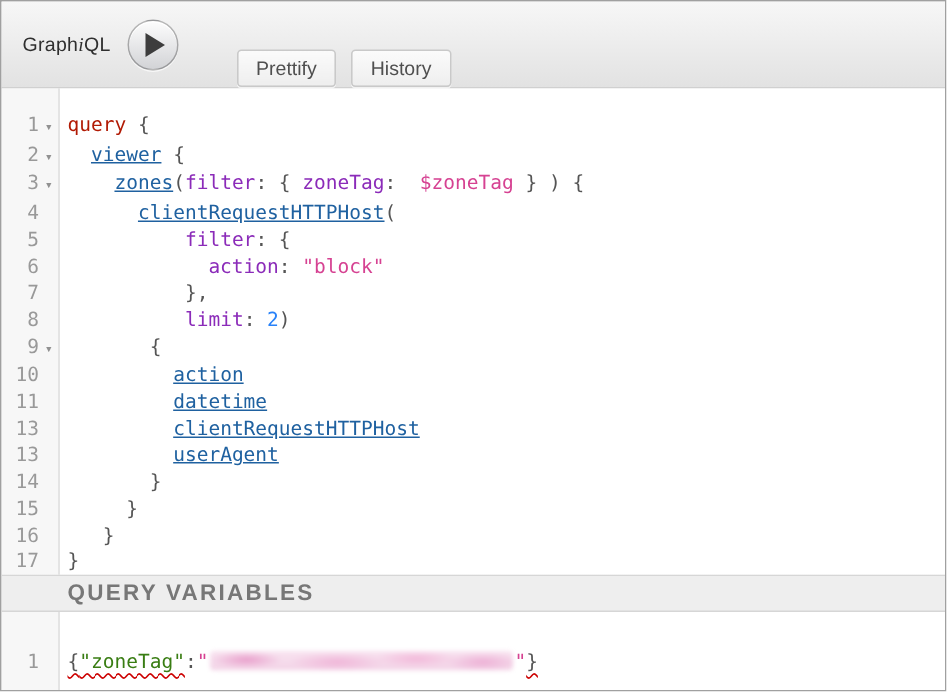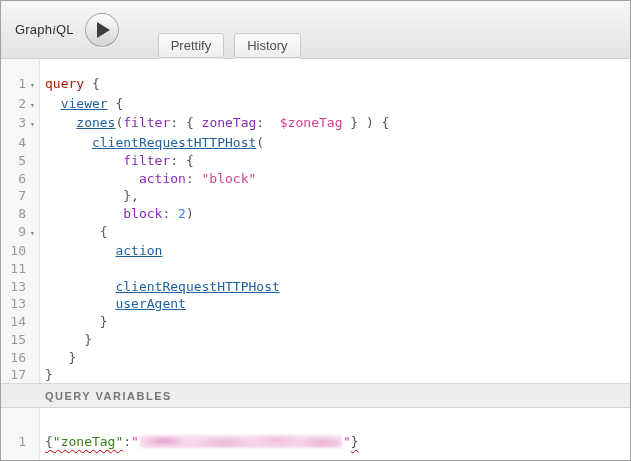--- a/index.html
+++ b/index.html
@@ -68,21 +68,21 @@
   .squiggle{
     text-decoration:underline;text-decoration-style:wavy;
     text-decoration-color:var(--c-error_underline,#CC0000);
     text-decoration-thickness:1px;text-underline-offset:3px;
   }
   
   .vars-title{
     flex:0 0 25px;box-sizing:border-box;
     background:#eeeeee;border-top:1px solid #d6d6d6;border-bottom:1px solid #d6d6d6;
     display:flex;align-items:center;padding-left:44px;
-    color:#777;font-size:11px;font-weight:bold;letter-spacing:1.5px;
+    color:#777;font-size:15px;font-weight:bold;letter-spacing:1.5px;
     cursor:row-resize;
   }
   .vars-editor{flex:0 0 52px;padding-top:25px;box-sizing:border-box;}
   .redacted{
     display:inline-block;width:202px;height:13px;vertical-align:-2px;
     border-radius:3px;margin:0 1px;
     background:
       radial-gradient(ellipse 34px 8px at 12% 45%, rgba(225,125,185,.65), transparent 70%),
       radial-gradient(ellipse 46px 9px at 42% 55%, rgba(235,150,200,.55), transparent 70%),
       radial-gradient(ellipse 40px 8px at 68% 40%, rgba(240,160,205,.6), transparent 70%),
@@ -154,41 +154,42 @@
             <span class="lnum">7</span>
             <span class="fold"></span>
           </div>
           <div class="cm-code"><span class="tok-punc">          },</span></div>
         </div>
         <div class="cm-line">
           <div class="cm-gutter">
             <span class="lnum">8</span>
             <span class="fold"></span>
           </div>
-          <div class="cm-code"><span class="tok-punc">          </span><span class="tok-attr">block</span><span class="tok-punc">: </span><span class="tok-number">2</span><span class="tok-punc">)</span></div>
+          <div class="cm-code"><span class="tok-punc">          </span><span class="tok-attr">limit</span><span class="tok-punc">: </span><span class="tok-number">2</span><span class="tok-punc">)</span></div>
         </div>
         <div class="cm-line">
           <div class="cm-gutter">
             <span class="lnum">9</span>
             <span class="fold">▾</span>
           </div>
           <div class="cm-code"><span class="tok-punc">       {</span></div>
         </div>
         <div class="cm-line">
           <div class="cm-gutter">
             <span class="lnum">10</span>
             <span class="fold"></span>
           </div>
           <div class="cm-code"><span class="tok-punc">         </span><span class="tok-field">action</span></div>
         </div>
         <div class="cm-line">
           <div class="cm-gutter">
             <span class="lnum">11</span>
             <span class="fold"></span>
           </div>
+          <div class="cm-code"><span class="tok-punc">         </span><span class="tok-field">datetime</span></div>
         </div>
         <div class="cm-line">
           <div class="cm-gutter">
             <span class="lnum">13</span>
             <span class="fold"></span>
           </div>
           <div class="cm-code"><span class="tok-punc">         </span><span class="tok-field">clientRequestHTTPHost</span></div>
         </div>
         <div class="cm-line">
           <div class="cm-gutter">

